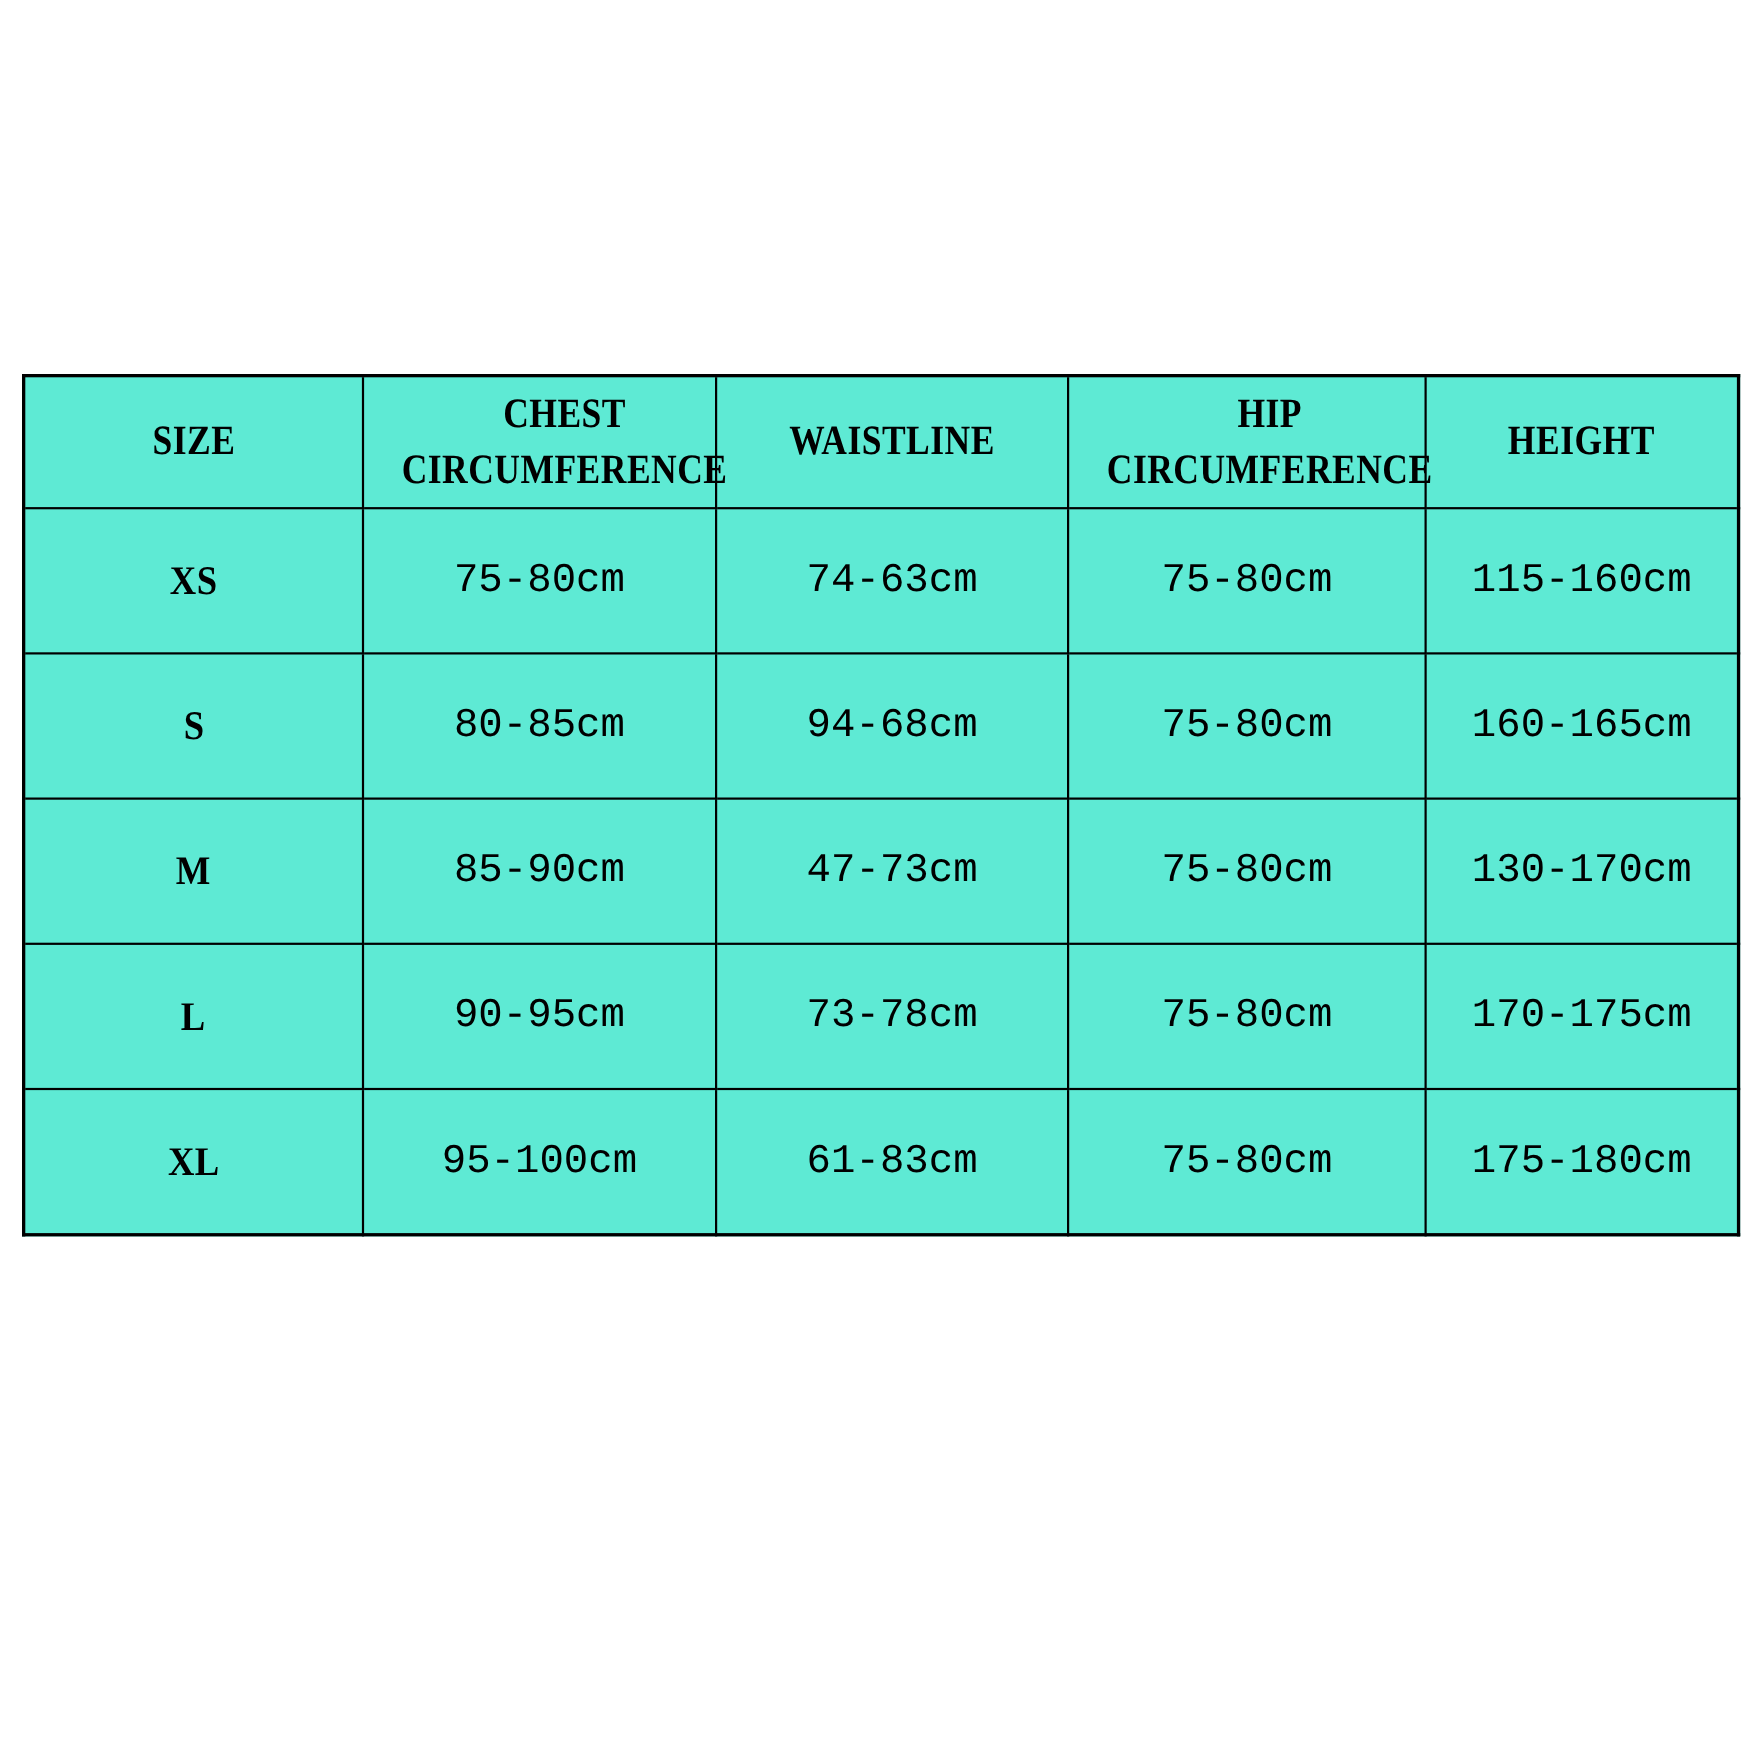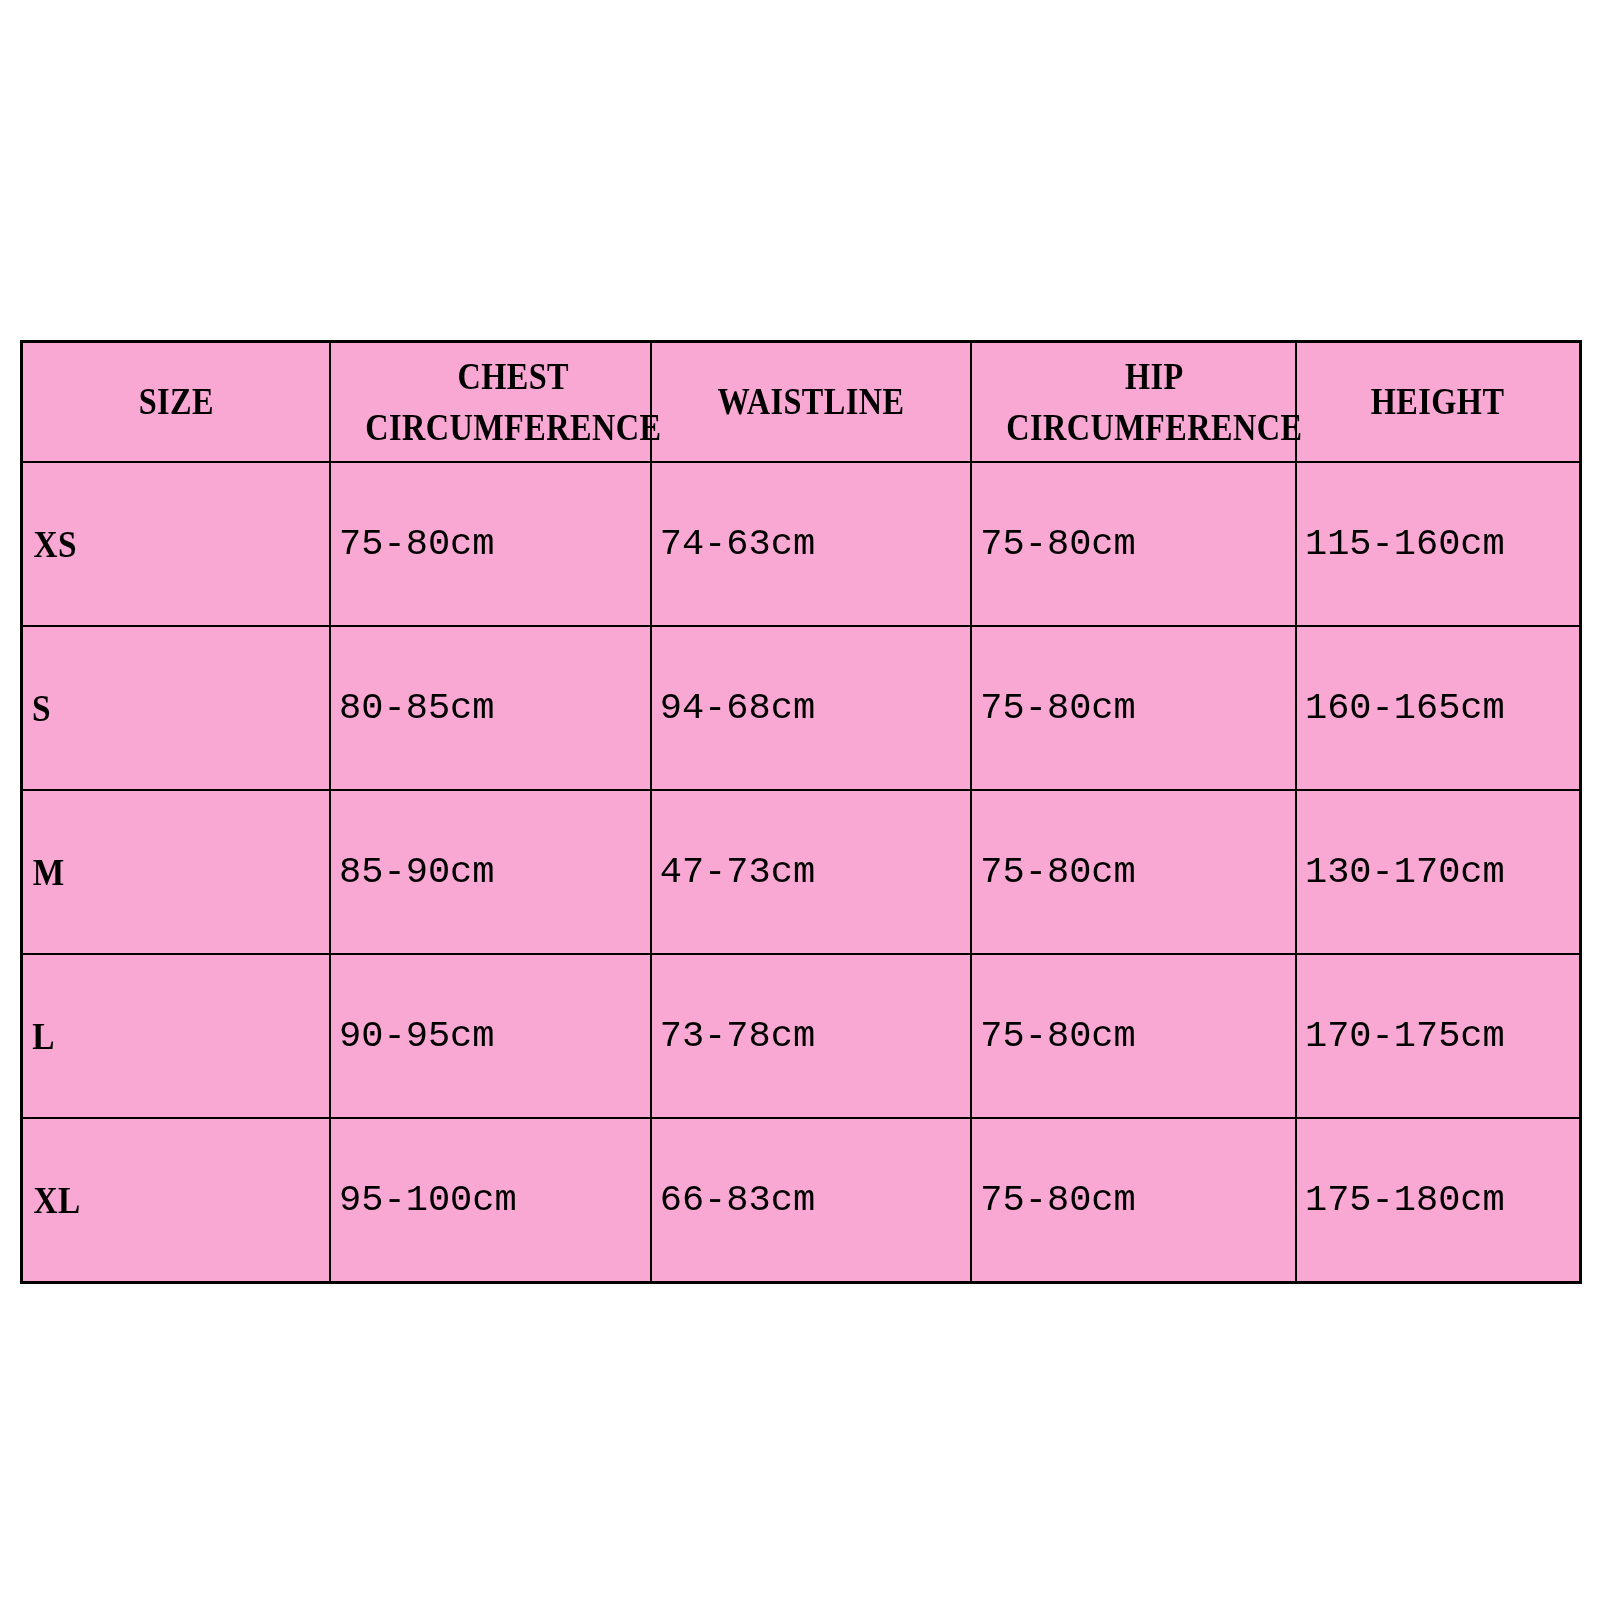--- a/index.html
+++ b/index.html
@@ -15,41 +15,41 @@
     overflow: hidden;
     font-family: "Liberation Sans", sans-serif;
   }
   table.size-chart {
     position: absolute;
     left: 20px;
     top: 340px;
     width: 1562px;
     border-collapse: collapse;
     table-layout: fixed;
-    background: #f9a8d4;
+    background: #5eead4;
   }
   table.size-chart,
   table.size-chart th,
   table.size-chart td {
     border: 2px solid #000000;
   }
   table.size-chart {
     border-width: 3px;
   }
   th.hcell {
     height: 118px;
     text-align: center;
     vertical-align: middle;
     padding: 0 8px;
   }
   td.dcell {
     height: 130px;
-    text-align: left;
+    text-align: center;
     vertical-align: middle;
-    padding: 16px 8px;
+    padding: 0 8px;
   }
   .hdr-font {
     display: inline-block;
     font-family: "Liberation Serif", "DejaVu Serif", serif;
     font-weight: 700;
     font-size: 38px;
     line-height: 1.35;
     color: #000000;
     transform: scaleX(0.85);
     letter-spacing: 0.5px;
@@ -116,19 +116,19 @@
         <tr>
           <td class="dcell"><span class="size-font">L</span></td>
           <td class="dcell"><span class="value-font">90-95cm</span></td>
           <td class="dcell"><span class="value-font">73-78cm</span></td>
           <td class="dcell"><span class="value-font">75-80cm</span></td>
           <td class="dcell"><span class="value-font">170-175cm</span></td>
         </tr>
         <tr>
           <td class="dcell"><span class="size-font">XL</span></td>
           <td class="dcell"><span class="value-font">95-100cm</span></td>
-          <td class="dcell"><span class="value-font">66-83cm</span></td>
+          <td class="dcell"><span class="value-font">61-83cm</span></td>
           <td class="dcell"><span class="value-font">75-80cm</span></td>
           <td class="dcell"><span class="value-font">175-180cm</span></td>
         </tr>
       </tbody>
   </table>
 </div>
 
 </body></html>

